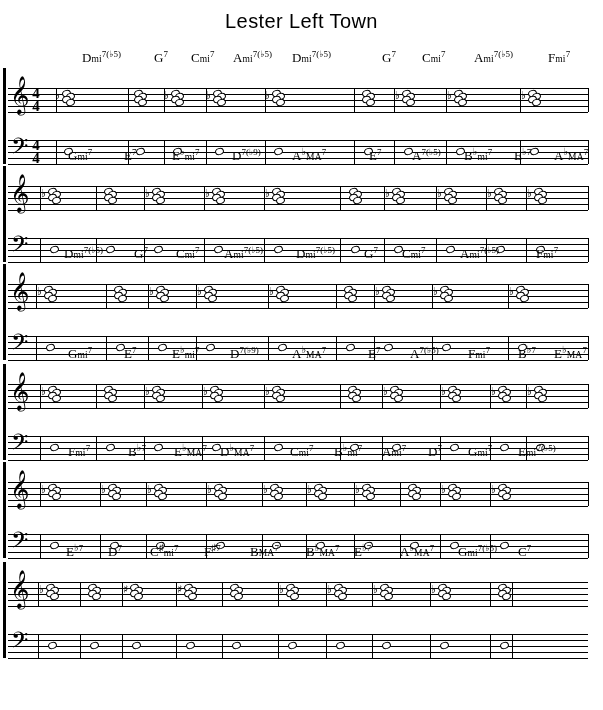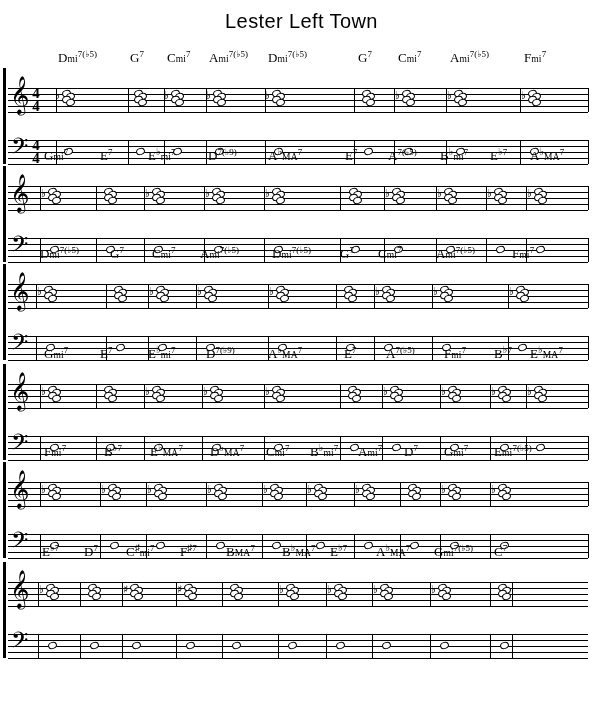--- a/index.html
+++ b/index.html
@@ -18,21 +18,21 @@
     top:10px;left:0;width:603px;
     text-align:center;
     font-family:"Liberation Sans", sans-serif;
     font-size:20px;
     letter-spacing:0.4px;
   }
 
   .system{position:absolute;left:0;width:603px;}
 
   
-  .chords{position:relative;height:18px;}
+  .chords{position:relative;height:18px;margin-left:24px;}
   .chord{
     position:absolute;
     font-family:"Liberation Serif", serif;
     font-size:12px;
     white-space:nowrap;
     bottom:0;
   }
   .chord .root{font-size:13px;}
   .chord .qual{font-size:9.5px;letter-spacing:0.2px;}
   .chord .ext{font-size:9px;vertical-align:super;}
@@ -530,21 +530,21 @@
           <div class="note" style="left: 538px; top: 33px;"></div>
           <div class="acc-g" style="left: 527px; top: 26px;">♭</div>
           <div class="note" style="left: 536px; top: 82px;"></div>
         </div>
       </div>
       <div class="system" style="top: 442px;">
         <div class="chords">
           <div class="chord" style="left: 44px;"><span class="root">F</span><span class="qual">mi</span><span class="ext">7</span></div>
           <div class="chord" style="left: 104px;"><span class="root">B</span><span class="acc">♭</span><span class="ext">7</span></div>
           <div class="chord" style="left: 150px;"><span class="root">E</span><span class="acc">♭</span><span class="qual">MA</span><span class="ext">7</span></div>
-          <div class="chord" style="left: 210px; text-align: center;"><span class="root">D</span><span class="acc">♭</span><span class="qual">MA</span><span class="ext">7</span></div>
+          <div class="chord" style="left: 196px; text-align: center;"><span class="root">D</span><span class="acc">♭</span><span class="qual">MA</span><span class="ext">7</span></div>
           <div class="chord" style="left: 266px;"><span class="root">C</span><span class="qual">mi</span><span class="ext">7</span></div>
           <div class="chord" style="left: 310px;"><span class="root">B</span><span class="acc">♭</span><span class="qual">mi</span><span class="ext">7</span></div>
           <div class="chord" style="left: 358px;"><span class="root">A</span><span class="qual">mi</span><span class="ext">7</span></div>
           <div class="chord" style="left: 404px;"><span class="root">D</span><span class="ext">7</span></div>
           <div class="chord" style="left: 444px;"><span class="root">G</span><span class="qual">mi</span><span class="ext">7</span></div>
           <div class="chord" style="left: 494px;"><span class="root">E</span><span class="qual">mi</span><span class="ext">7</span><span class="ext">(♭5)</span></div>
         </div>
         <div class="staffblock" style="position: relative; height: 100px;">
           <div class="brace" style="top: 2px; height: 96px;"></div>
           <div class="staff" style="top: 22px; height: 24px;">

